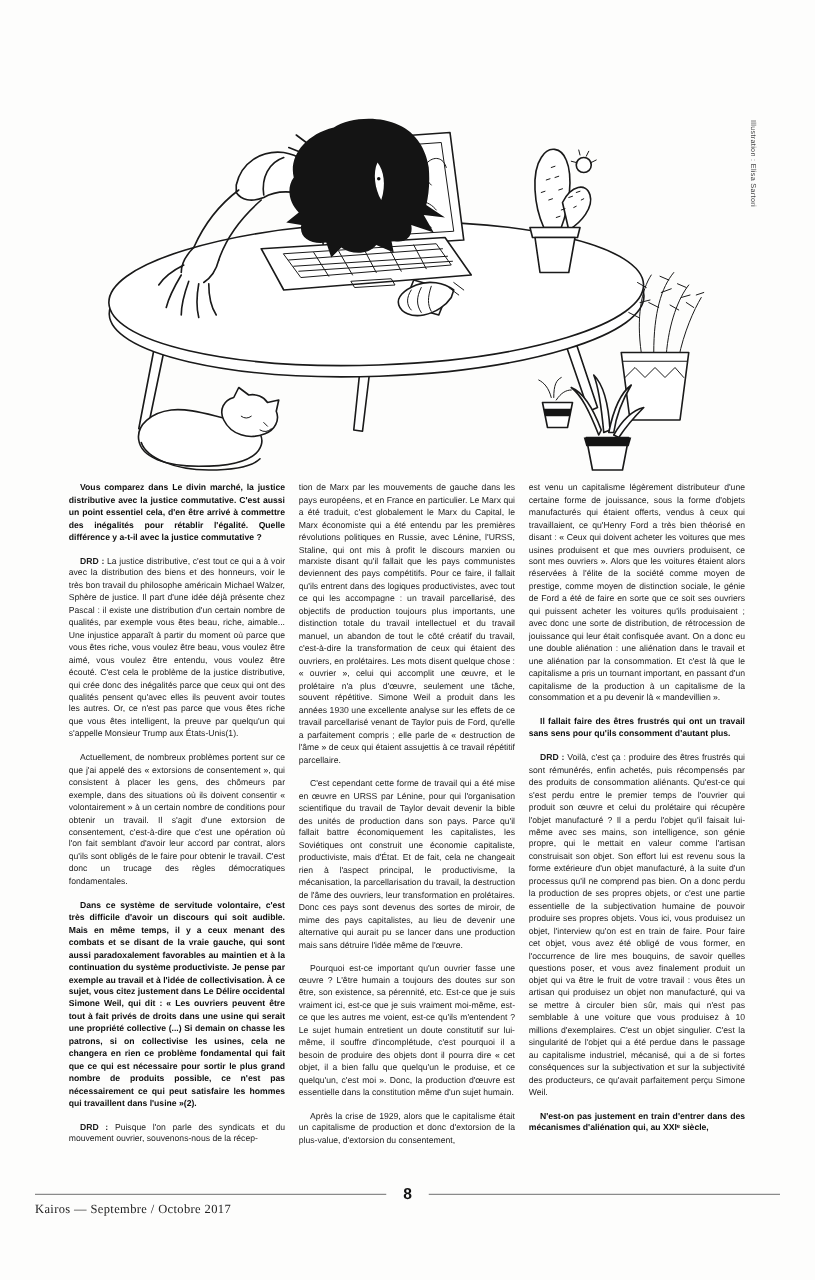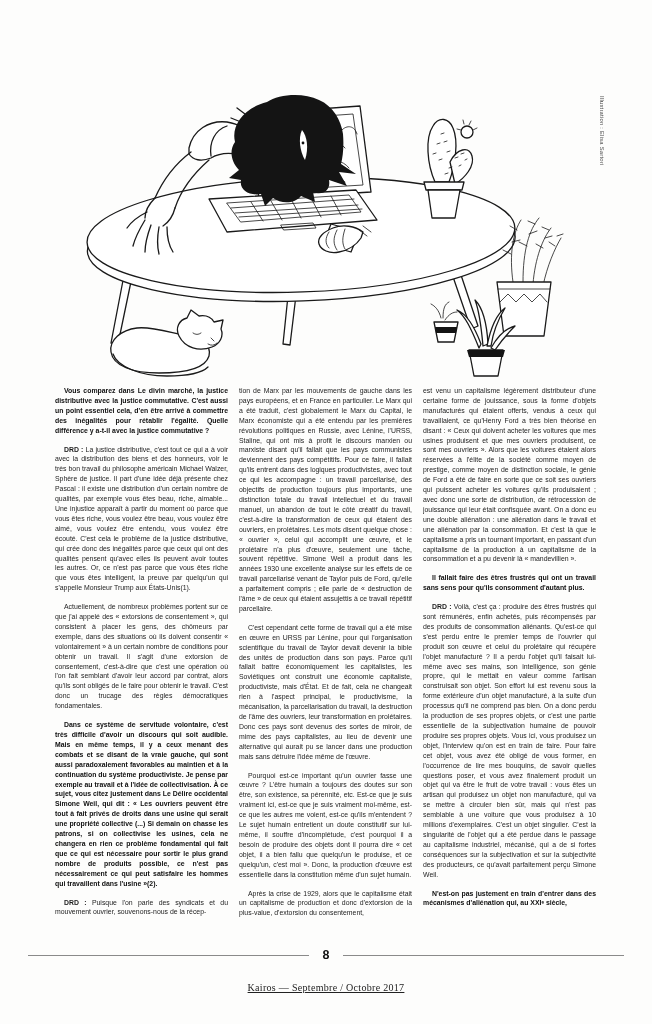--- a/index.html
+++ b/index.html
@@ -27,21 +27,21 @@
        -webkit-hyphens:auto; hyphens:auto;}
   .para{margin:0 0 9px; text-indent:9px;}
   .para.cont{text-indent:0;}
   .para.question{font-weight:bold; color:#0f0f0f;}
   .para b{font-weight:bold;}
   
   .footer{position:absolute; left:28px; right:28px; top:948px;}
   .pageno-row{display:flex; align-items:center; gap:14px;}
   .footer-rule{flex:1; border-top:1.2px solid #8a8a8a; height:0;}
   .pageno{font-weight:bold; font-size:12.5px; color:#111;}
-  .journal-line{text-align:center; font:10px "Liberation Serif",serif; color:#222; margin-top:20px; letter-spacing:.3px;text-decoration:underline;}
+  .journal-line{text-align:left; font:10px "Liberation Serif",serif; color:#222; margin-top:0; letter-spacing:.3px;}
   
   .ink{stroke:#1a1a1a; stroke-width:1.3; fill:none; stroke-linecap:round; stroke-linejoin:round;}
   .fillw{fill:#ffffff;} .fillb{fill:#141414; stroke:none;}
   .thin{stroke-width:.8;}
 </style>
 </head>
 <body>
 
 <div class="page">
 

